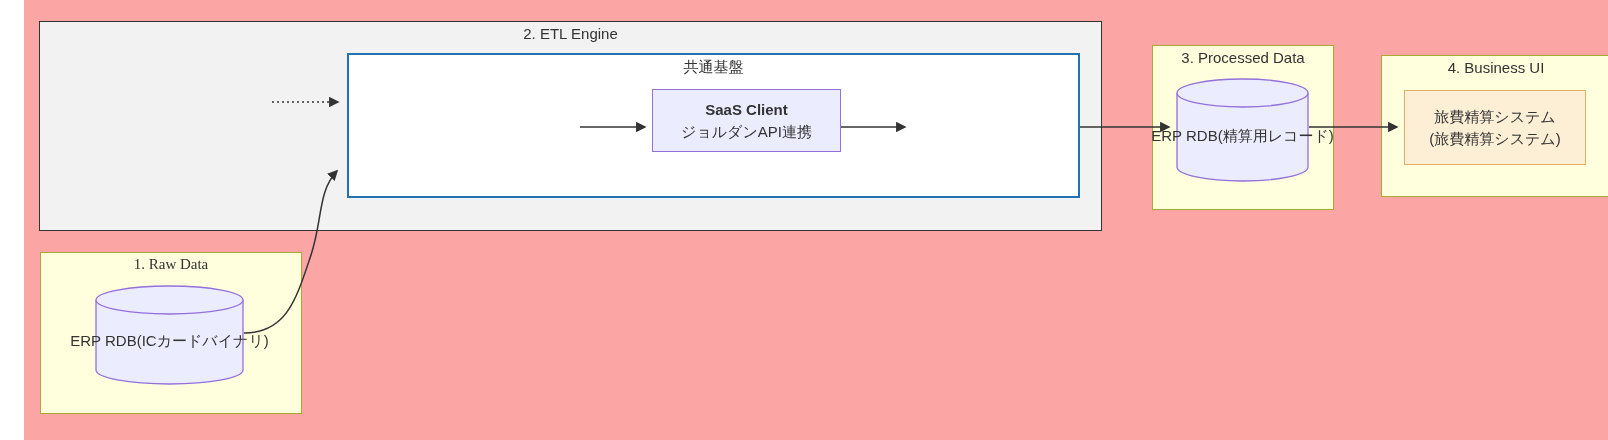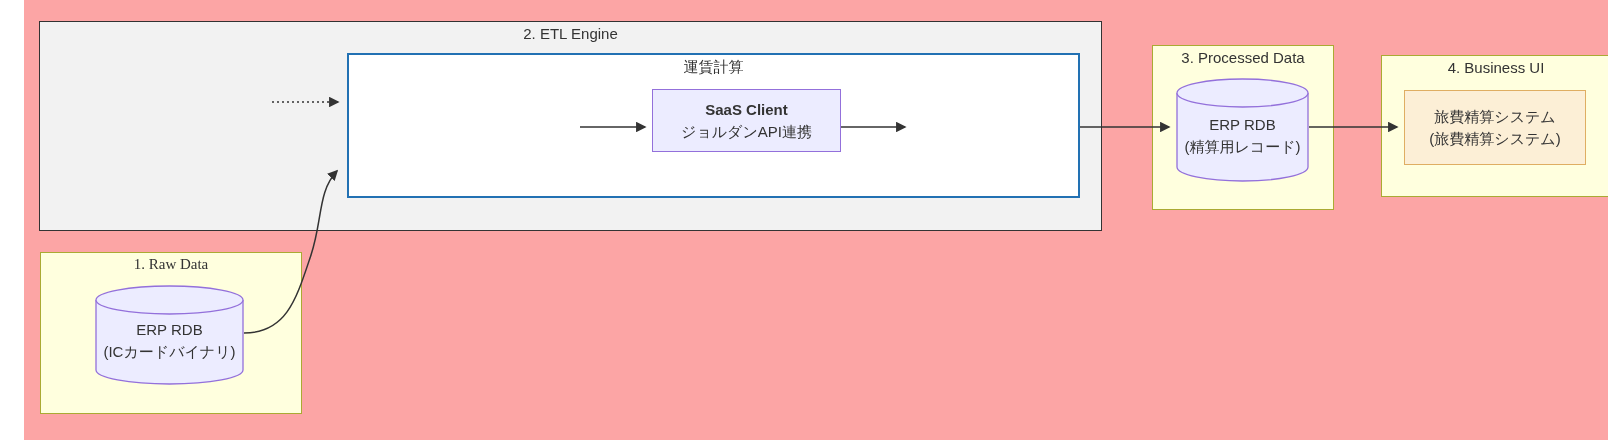--- a/index.html
+++ b/index.html
@@ -45,21 +45,21 @@
   .n-binary{left:361px; top:89px; width:195px; height:75px;}
   .n-saas{left:628px; top:89px; width:189px; height:63px;}
   .n-fare{left:888px; top:89px; width:132px; height:75px;}
   .n-expense{left:1380px; top:90px; width:182px; height:75px;}
   .cylinder{position:absolute;}
   .cyl-raw{left:71px; top:285px; width:149px; height:100px;}
   .cyl-processed{left:1152px; top:78px; width:133px; height:104px;}
   .cyl-svg{position:absolute; left:0; top:0;}
   .cyl-text{
     position:absolute; left:0; right:0; top:0; bottom:0;
-    display:flex; flex-direction:column; align-items:center; justify-content:center;
+    display:flex; flex-direction:row; align-items:center; justify-content:center;
     padding-top:12px; line-height:22px; text-align:right; white-space:nowrap;
   }
   .edge-layer{position:absolute; left:0; top:0; pointer-events:none;}
   .edge{stroke:var(--edge); stroke-width:1.5; fill:none;}
   .edge-dotted{stroke-dasharray:2,3;}
 </style>
 </head>
 <body>
 
 <div class="canvas">
@@ -74,21 +74,21 @@
 
   <section class="cluster cluster-processed">
     <div class="cluster-label">3. Processed Data</div>
   </section>
 
   <section class="cluster cluster-business">
     <div class="cluster-label">4. Business UI</div>
   </section>
 
   <section class="cluster cluster-dataproc">
-    <div class="cluster-label">運賃計算</div>
+    <div class="cluster-label">共通基盤</div>
   </section>
 
   <svg class="edge-layer" width="1608" height="440" viewBox="0 0 1608 440">
     <defs>
       <marker id="arrow" viewBox="0 0 10 10" refX="8.5" refY="5" markerWidth="7" markerHeight="7" orient="auto-start-reverse">
         <path d="M0,0 L10,5 L0,10 z" fill="#333333"></path>
       </marker>
     </defs>
     <path class="edge edge-dotted" d="M248,102 H314" marker-end="url(#arrow)"></path>
     <path class="edge" d="M220,333 C262,333 272,300 286,258 C299,222 293,192 313,171" marker-end="url(#arrow)"></path>

